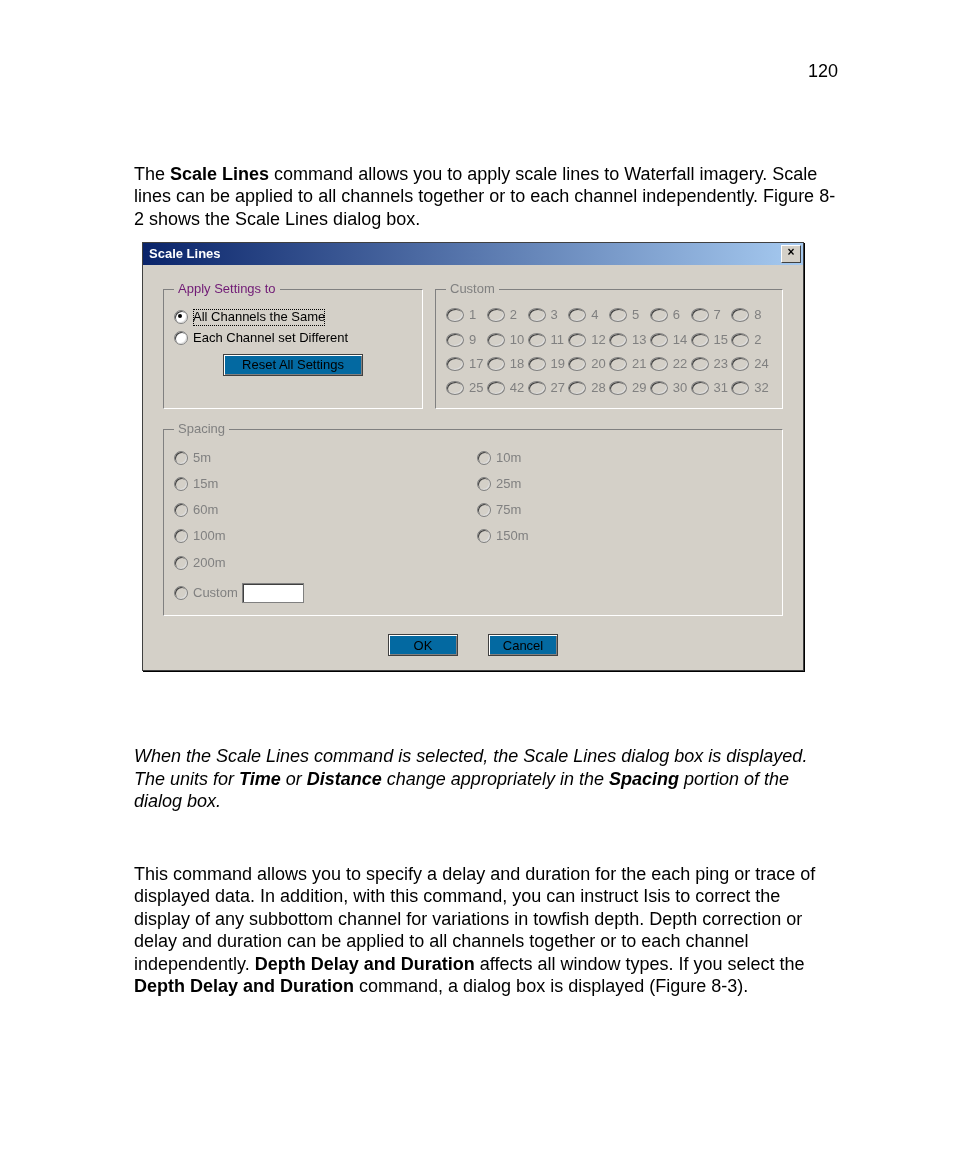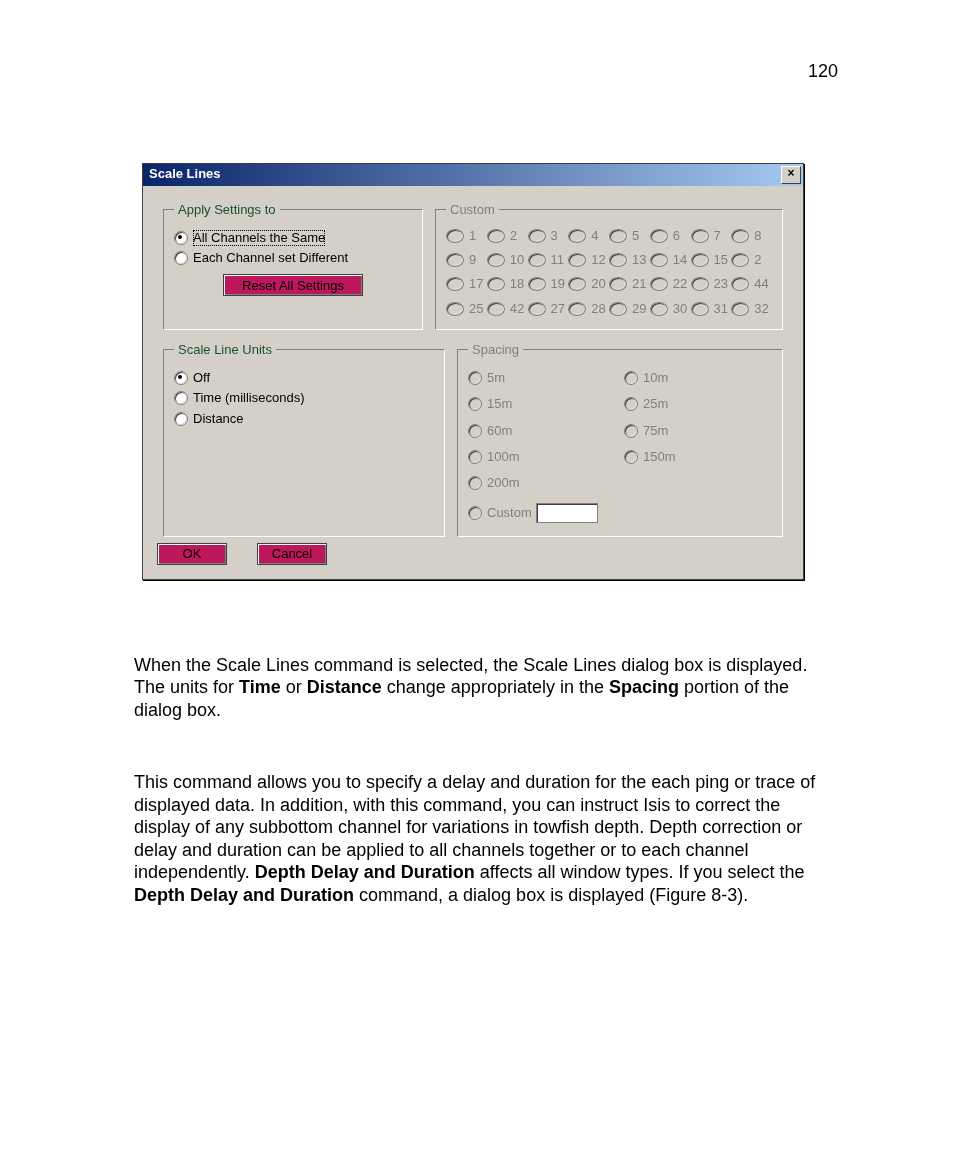--- a/index.html
+++ b/index.html
@@ -66,21 +66,21 @@
   fieldset.group {
     border: 1px solid #fff;
     border-top-color: #808080;
     border-left-color: #808080;
     margin: 6px;
     padding: 8px 10px 10px 10px;
     position: relative;
   }
   fieldset.group > legend {
     padding: 0 4px;
-    color: #14532d;
+    color: #701a75;
   }
   fieldset.disabled > legend,
   fieldset.disabled label,
   fieldset.disabled span {
     color: #808080;
   }
   .apply-box { width: 238px; }
   .channel-box { flex: 1; }
   .units-box { width: 260px; margin-left: 40px; }
   .spacing-box { flex: 1; margin-left: 30px; }
@@ -106,21 +106,21 @@
     left: 3px; top: 3px;
     width: 4px; height: 4px;
     background: #000;
     border-radius: 50%;
   }
   .disabled .radio { background: #d4d0c8; }
   .btn {
     min-width: 70px;
     height: 22px;
     padding: 1px 10px;
-    background: #be185d;
+    background: #0369a1;
     border: 1px solid #404040;
     box-shadow: inset 1px 1px 0 #fff, inset -1px -1px 0 #808080;
     font-family: inherit;
     font-size: 13px;
     text-align: center;
     cursor: default;
   }
   .reset-btn { display: block; margin: 8px auto 2px auto; min-width: 140px; }
   .channel-grid {
     display: grid;
@@ -149,31 +149,35 @@
     box-shadow: inset 1px 1px 0 #404040;
     background: #fff;
     margin-left: 4px;
   }
   .focus-box {
     outline: 1px dotted #000;
     outline-offset: -1px;
   }
   .dlg-buttons {
     display: flex;
+    justify-content: center;
     gap: 30px;
-    margin-top: 0;
+    margin-top: 12px;
   }
   b { font-weight: bold; }
 </style>
 </head>
 <body>
 
 <div class="page">
   <div class="page-number">120</div>
 
+  <p class="paragraph">
+    <span>The </span><b>Scale Lines</b><span> command allows you to apply scale lines to Waterfall imagery. Scale lines can be applied to all channels together or to each channel independently. Figure 8-2 shows the Scale Lines dialog box.</span>
+  </p>
 
   <div class="dialog-wrap">
     <div class="dialog">
       <div class="titlebar">
         <span>Scale Lines</span>
         <div class="close-btn">
           <span>×</span>
         </div>
       </div>
       <div class="dialog-body">
@@ -281,21 +285,21 @@
                 <label class="radio-row">
                   <span class="radio"></span>
                   <span>22</span>
                 </label>
                 <label class="radio-row">
                   <span class="radio"></span>
                   <span>23</span>
                 </label>
                 <label class="radio-row">
                   <span class="radio"></span>
-                  <span>44</span>
+                  <span>24</span>
                 </label>
                 <label class="radio-row">
                   <span class="radio"></span>
                   <span>25</span>
                 </label>
                 <label class="radio-row">
                   <span class="radio"></span>
                   <span>42</span>
                 </label>
                 <label class="radio-row">
@@ -320,35 +324,20 @@
                 </label>
                 <label class="radio-row">
                   <span class="radio"></span>
                   <span>32</span>
                 </label>
               </div>
           </fieldset>
         </div>
 
         <div class="row">
-          <fieldset class="group units-box">
-            <legend>Scale Line Units</legend>
-            <label class="radio-row">
-              <span class="radio selected"></span>
-              <span>Off</span>
-            </label>
-            <label class="radio-row">
-              <span class="radio"></span>
-              <span>Time (milliseconds)</span>
-            </label>
-            <label class="radio-row">
-              <span class="radio"></span>
-              <span>Distance</span>
-            </label>
-          </fieldset>
 
           <fieldset class="group spacing-box disabled">
             <legend>Spacing</legend>
             <div class="spacing-grid" id="spacing-grid">
                 <label class="radio-row">
                   <span class="radio"></span>
                   <span>5m</span>
                 </label>
                 <label class="radio-row">
                   <span class="radio"></span>
@@ -394,20 +383,20 @@
         </div>
 
         <div class="dlg-buttons">
           <button class="btn">OK</button>
           <button class="btn">Cancel</button>
         </div>
       </div>
     </div>
   </div>
 
-  <p class="paragraph" style="margin-top:74px;">
+  <p class="paragraph" style="margin-top:74px;font-style:italic;">
     <span>When the Scale Lines command is selected, the Scale Lines dialog box is displayed. The units for </span><b>Time</b><span> or </span><b>Distance</b><span> change appropriately in the </span><b>Spacing</b><span> portion of the dialog box.</span>
   </p>
 
   <p class="paragraph" style="margin-top:50px;">
     <span>This command allows you to specify a delay and duration for the each ping or trace of displayed data. In addition, with this command, you can instruct Isis to correct the display of any subbottom channel for variations in towfish depth. Depth correction or delay and duration can be applied to all channels together or to each channel independently. </span><b>Depth Delay and Duration</b><span> affects all window types. If you select the </span><b>Depth Delay and Duration</b><span> command, a dialog box is displayed (Figure 8-3).</span>
   </p>
 </div>
 
 </body></html>

